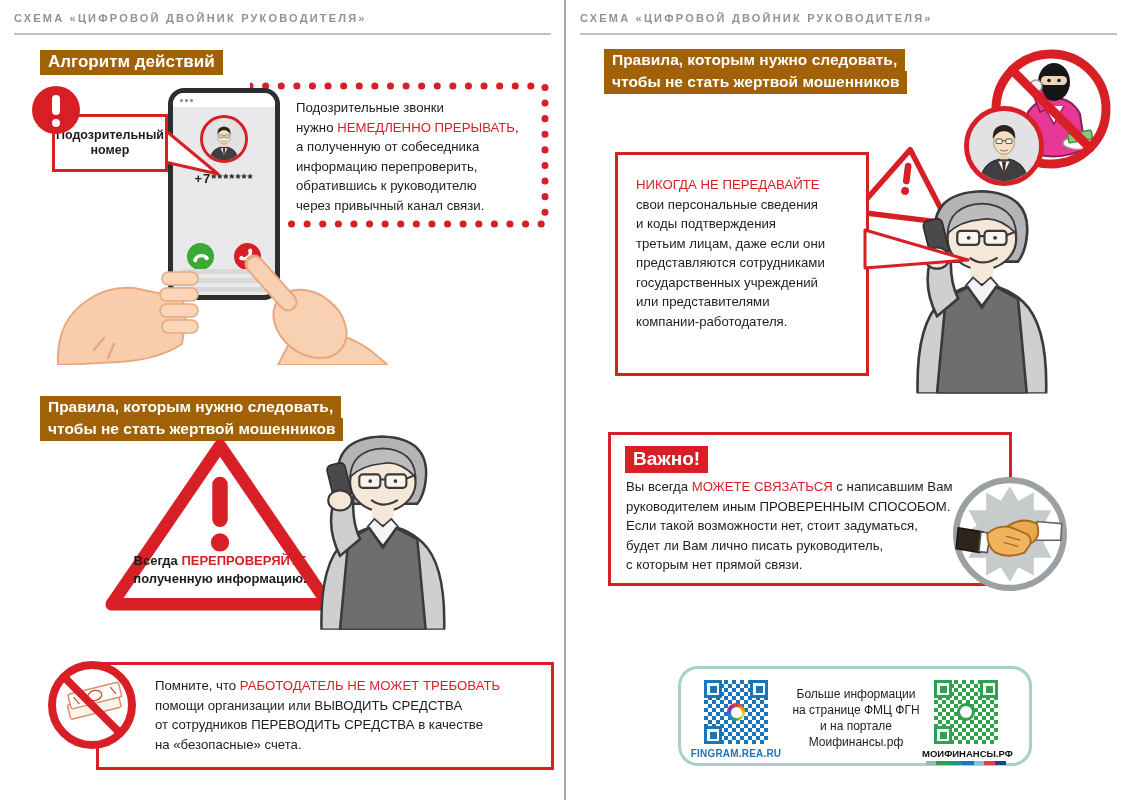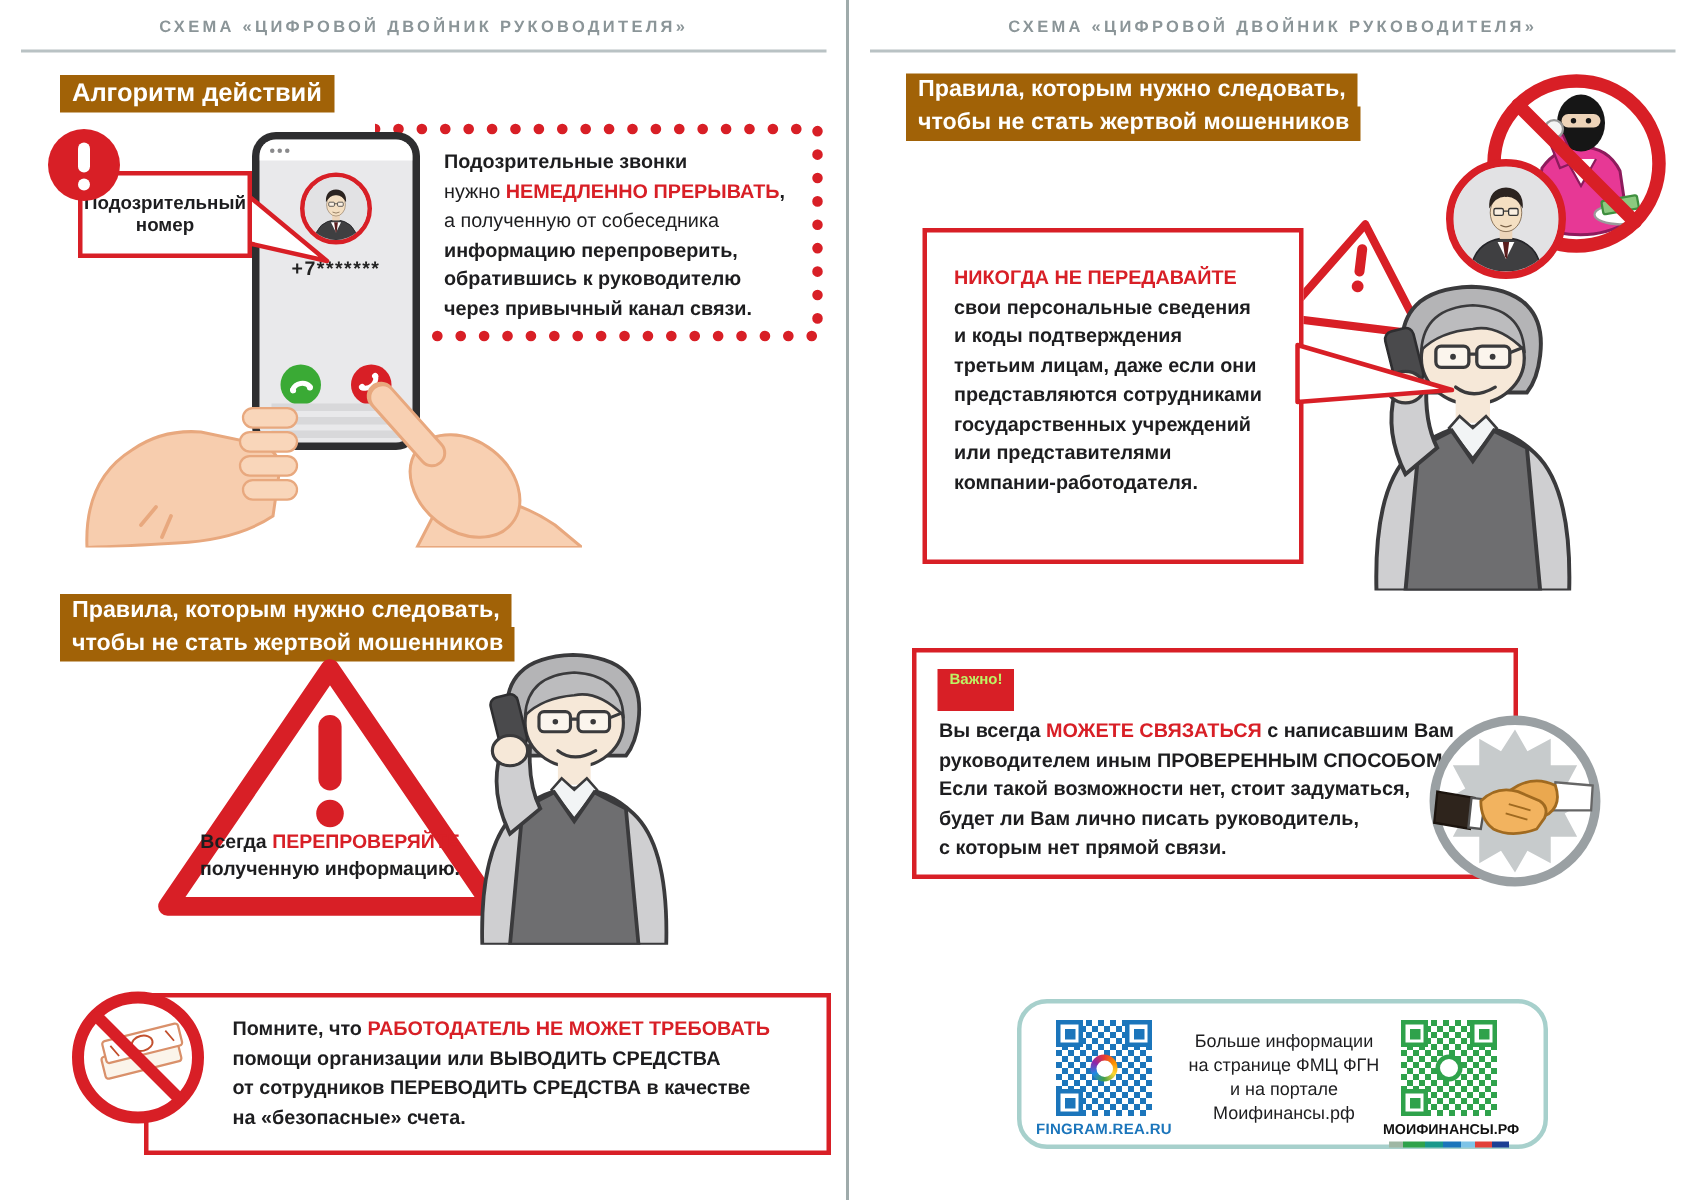--- a/index.html
+++ b/index.html
@@ -1,24 +1,24 @@
 <!DOCTYPE html>
 <html><head>
 <meta charset="utf-8">
 <style>
   *{margin:0;padding:0;box-sizing:border-box}
   html,body{width:1131px;height:800px}
   body{position:relative;background:#fff;font-family:"Liberation Sans",sans-serif;color:#1d1d1f;overflow:hidden}
   .abs{position:absolute}
-  .hdr{position:absolute;top:12px;width:537px;text-align:center;font-size:11px;font-weight:bold;letter-spacing:2.2px;color:#8b9598}
+  .hdr{position:absolute;top:12px;width:537px;text-align:left;font-size:11px;font-weight:bold;letter-spacing:2.2px;color:#8b9598}
   .hdr-rule{position:absolute;top:33px;height:2px;background:#b9c2c4}
   .divider{position:absolute;left:564px;top:0;width:2px;height:800px;background:#9fabab}
   .chip{position:absolute;display:inline-block;background:#a16207;color:#fff;font-weight:bold;padding:2px 8px 3px;white-space:nowrap}
   .redbox{position:absolute;background:#fff;border:3px solid #d81f26}
-  .b{font-weight:bold}
+  .b{font-weight:normal}
   .red{color:#d81f26}
   .txt{font-size:13.2px;line-height:19.5px}
   
   .phone{position:absolute;left:168px;top:88px;width:112px;height:212px;background:#2e2e30;border-radius:16px;padding:5px;z-index:3}
   .screen{position:relative;width:102px;height:202px;background:#e9e9eb;border-radius:11px;overflow:hidden}
   .topbar{position:absolute;left:0;top:0;width:100%;height:14px;background:#fff}
   .topbar i{position:absolute;top:6px;width:3px;height:3px;border-radius:50%;background:#8a8a8c}
   .topbar i:nth-child(1){left:7px}.topbar i:nth-child(2){left:12px}.topbar i:nth-child(3){left:17px}
   .avatar{position:absolute;left:27px;top:22px;width:48px;height:48px;border:3px solid #d81f26;border-radius:50%;overflow:hidden;background:#e2e2e4}
   .avatar svg{display:block;width:100%;height:100%}
@@ -247,21 +247,21 @@
 
   <svg class="abs" style="left:856px;top:146px;transform:rotate(7deg)" width="100" height="75" viewBox="0 0 240 180">
       <use href="#warn"></use>
     </svg>
 
   <svg class="abs" style="left:893px;top:182px" width="176" height="212" viewBox="0 0 200 240">
       <use href="#man"></use>
     </svg>
 
   <div class="redbox" style="left:608px;top:432px;width:404px;height:154px">
-    <div style="position:absolute;left:14px;top:11px;background:#d81f26;color:#bef264;font-weight:bold;font-size:10px;padding:2px 8px 15px">Важно!</div>
+    <div style="position:absolute;left:14px;top:11px;background:#d81f26;color:#ffffff;font-weight:bold;font-size:19px;padding:2px 8px 3px">Важно!</div>
     <div class="txt" style="position:absolute;left:15px;top:42px;width:372px">
       <div><span class="b">Вы всегда </span><span class="b red">МОЖЕТЕ СВЯЗАТЬСЯ</span><span class="b"> с написавшим Вам</span></div>
       <div class="b">руководителем иным ПРОВЕРЕННЫМ СПОСОБОМ.</div>
       <div class="b">Если такой возможности нет, стоит задуматься,</div>
       <div class="b">будет ли Вам лично писать руководитель,</div>
       <div class="b">с которым нет прямой связи.</div>
     </div>
   </div>
 
   <svg class="abs" style="left:952px;top:476px;z-index:2" width="116" height="116" viewBox="0 0 112 112">

